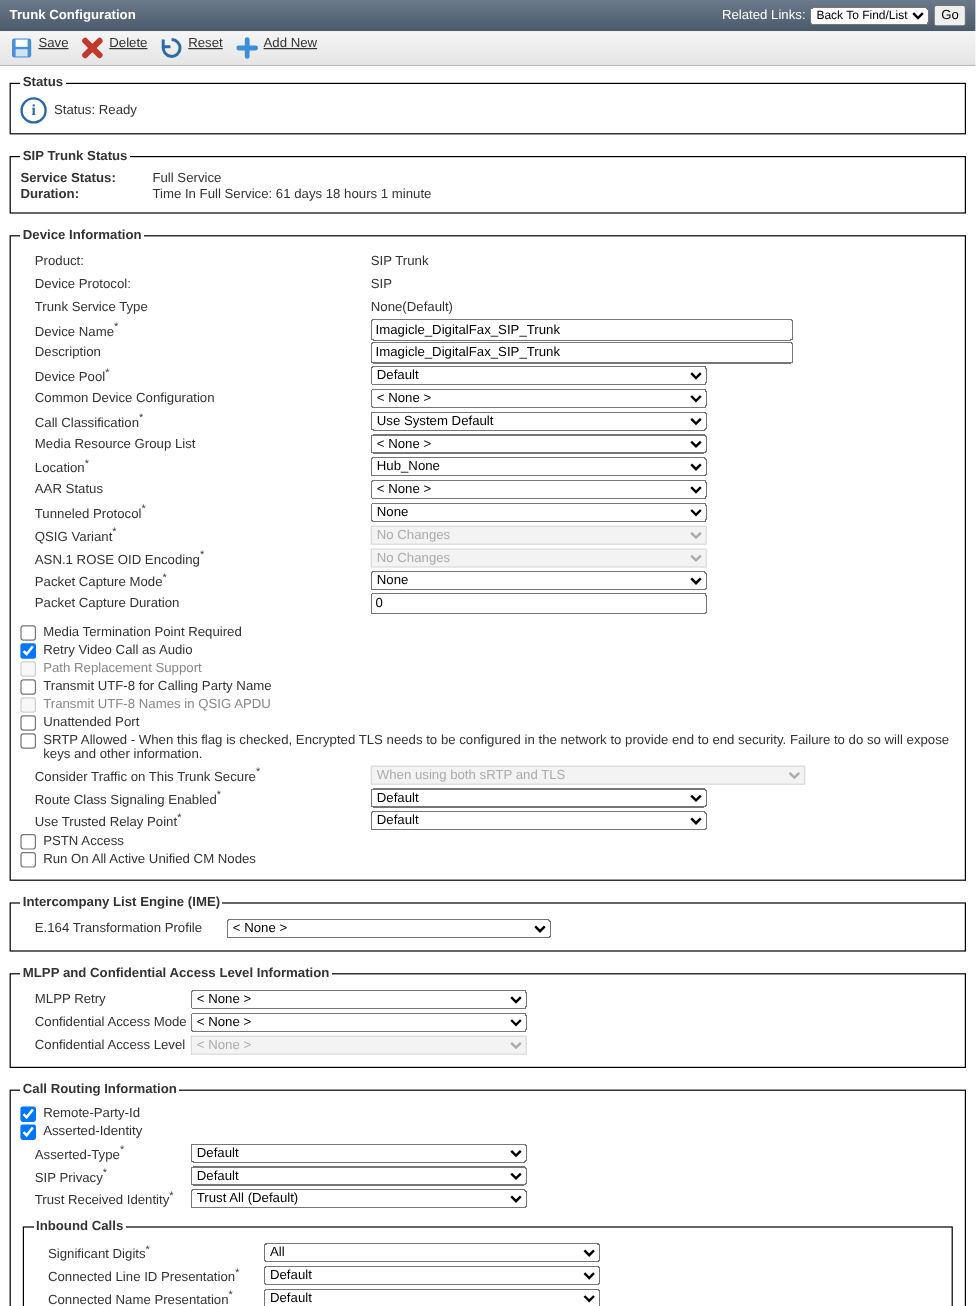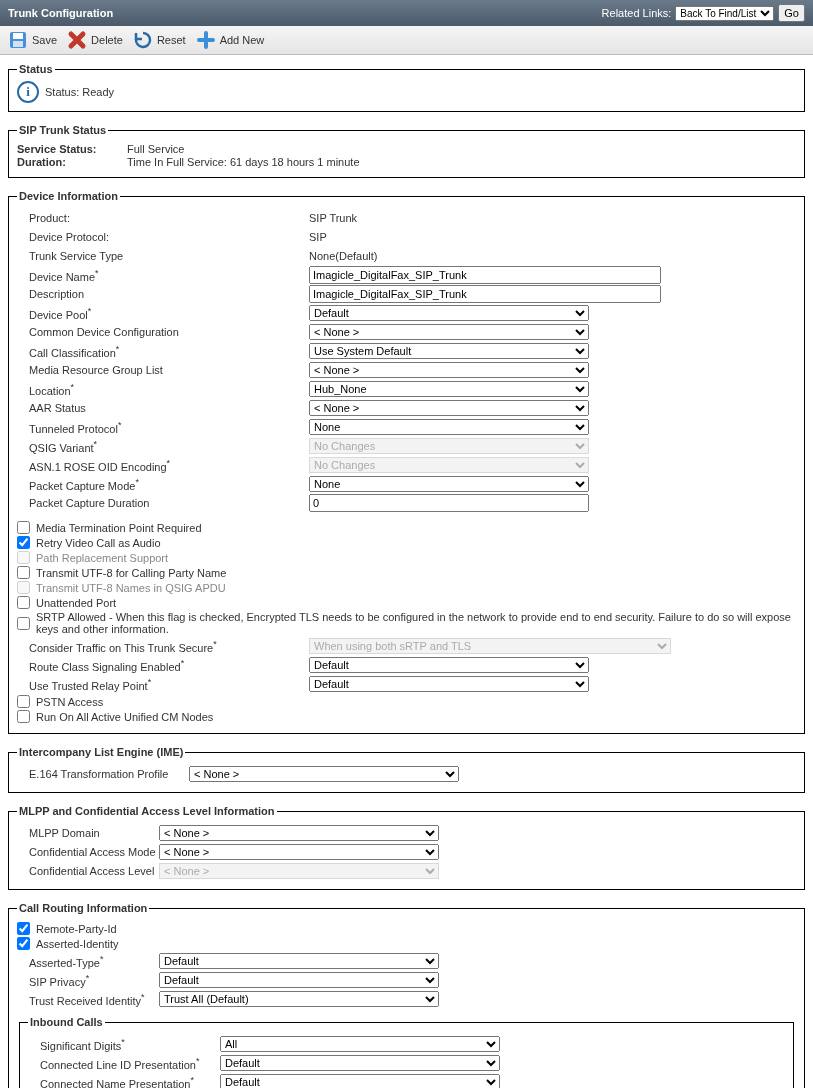--- a/index.html
+++ b/index.html
@@ -35,24 +35,25 @@
   .toolbar {
     background: linear-gradient(#f5f5f5, #e5e5e5);
     border-bottom: 1px solid #bbb;
     padding: 4px 8px;
     display: flex;
     gap: 10px;
     align-items: center;
   }
   .toolbar-item {
     display: flex;
-    align-items: center;
+    align-items: flex-start;
     gap: 4px;
     cursor: pointer;
     color: #333;
+    text-decoration: underline;
   }
   .icon-box {
     width: 20px;
     height: 20px;
     display: inline-flex;
     align-items: center;
     justify-content: center;
   }
   .content {
     padding: 8px 6px;
@@ -114,21 +115,21 @@
   .kv-row input[type=text] {
     width: 352px;
   }
   .req {
     vertical-align: super;
     font-size: 9px;
   }
   .cb-row {
     margin: 2px 0;
     display: flex;
-    align-items: center;
+    align-items: flex-start;
     gap: 4px;
   }
   .cb-row input[type=checkbox] {
     margin: 0 2px 0 0;
   }
   .sip-row {
     display: flex;
     margin: 1px 0;
   }
   .sip-row .lbl { flex: 0 0 110px; font-weight: bold; }
@@ -336,21 +337,21 @@
     <legend>Intercompany List Engine (IME)</legend>
     <div class="kv-row kv-row-med">
         <label>E.164 Transformation Profile</label>
         <select class="select-med"><option>&lt; None &gt;</option></select>
       </div>
   </fieldset>
 
   <fieldset>
     <legend>MLPP and Confidential Access Level Information</legend>
     <div class="kv-row kv-row-short">
-        <label>MLPP Domain</label>
+        <label>MLPP Retry</label>
         <select class="select-sm"><option>&lt; None &gt;</option></select>
       </div>
     <div class="kv-row kv-row-short">
         <label>Confidential Access Mode</label>
         <select class="select-sm"><option>&lt; None &gt;</option></select>
       </div>
     <div class="kv-row kv-row-short">
         <label>Confidential Access Level</label>
         <select disabled="" class="select-sm"><option>&lt; None &gt;</option></select>
       </div>

